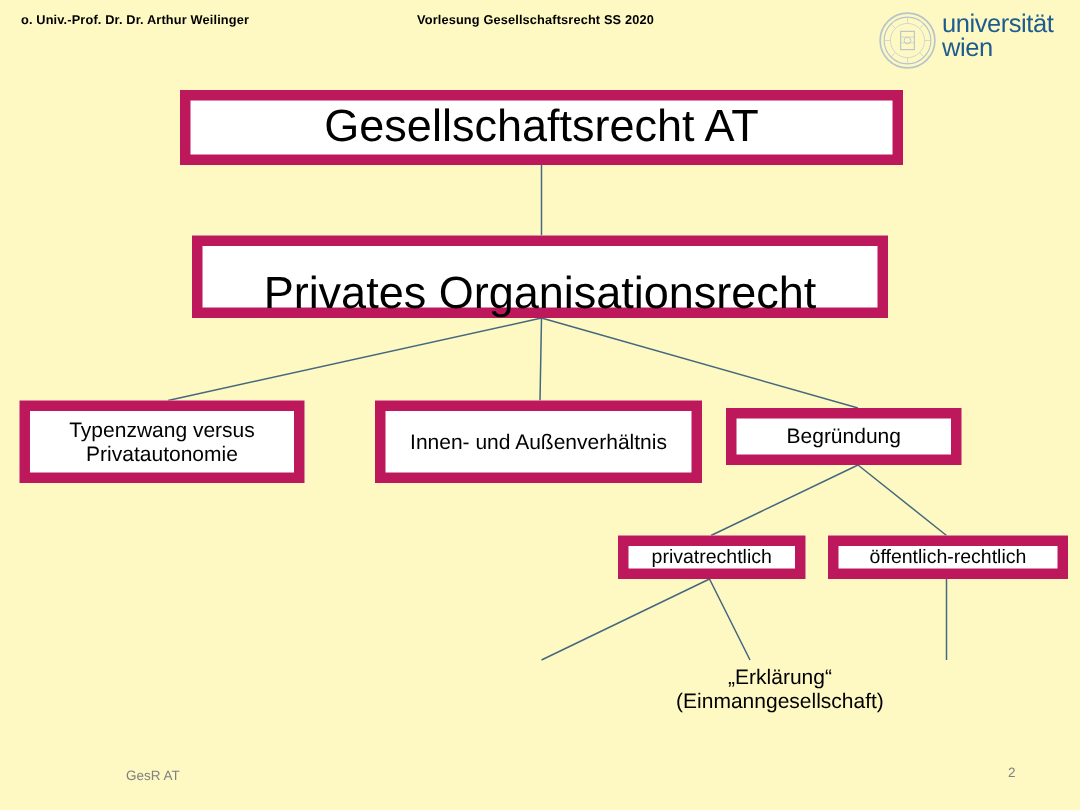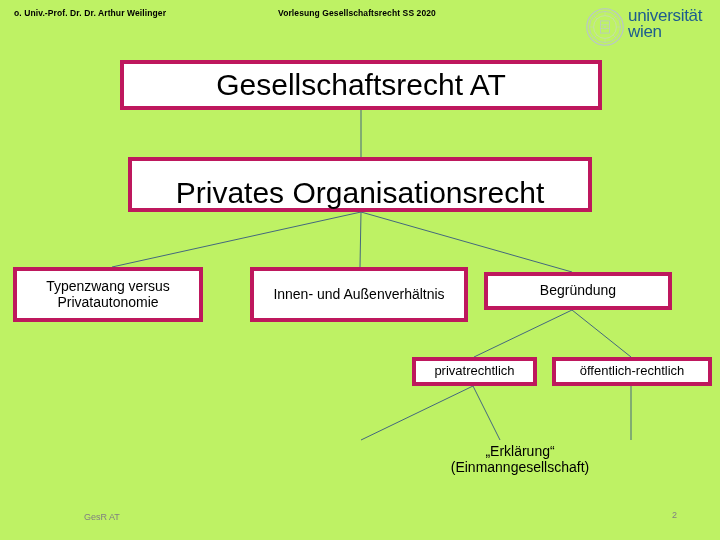--- a/index.html
+++ b/index.html
@@ -8,21 +8,21 @@
     background: #ffffff;
   }
   body {
     font-family: "Liberation Sans", sans-serif;
     color: #000000;
   }
   #slide {
     position: relative;
     width: 720px;
     height: 540px;
-    background: #bef264;
+    background: #fef9c3;
     overflow: hidden;
   }
 
   
   .hdr {
     position: absolute;
     font-size: 8.5px;
     font-weight: bold;
     color: #000;
     white-space: nowrap;
@@ -56,21 +56,21 @@
     font-size: 17px;
     font-weight: 400;
     letter-spacing: -0.3px;
   }
   #logo-word .l2 { display: block; }
 
   
   .box {
     position: absolute;
     box-sizing: border-box;
-    border: 4px solid #be185d;
+    border: 7px solid #be185d;
     background: #ffffff;
     display: flex;
     align-items: center;
     justify-content: center;
     text-align: center;
     line-height: 1.12;
     z-index: 3;
   }
   .plain {
     position: absolute;
@@ -79,21 +79,21 @@
     z-index: 3;
   }
 
   #box-title      { left:120px; top:60px;  width:482px; height:50px; font-size:30px; }
   #box-privates   { left:128px; top:157px; width:464px; height:55px; font-size:30px;
                     align-items:flex-start; justify-content:center; overflow:visible; }
   #privates-inner { width:560px; margin-top:15px; }
 
   #box-typen      { left:13px;  top:267px; width:190px; height:55px; font-size:14px; }
   #box-innen      { left:250px; top:267px; width:218px; height:55px; font-size:14px; }
-  #box-begr       { left:484px; top:272px; width:188px; height:38px; font-size:14px; }
+  #box-begr       { left:484px; top:272px; width:157px; height:38px; font-size:14px; }
 
   #box-priv       { left:412px; top:357px; width:125px; height:29px; font-size:13px; }
   #box-oeff       { left:552px; top:357px; width:160px; height:29px; font-size:13px; }
 
   #txt-vertrag    { left:311px; top:443px; width:100px; font-size:14px; }
   #txt-erklaerung { left:420px; top:443px; width:200px; font-size:14px; }
   #txt-gesetz     { left:582px; top:443px; width:100px; font-size:14px; }
 
   
   .footer {

